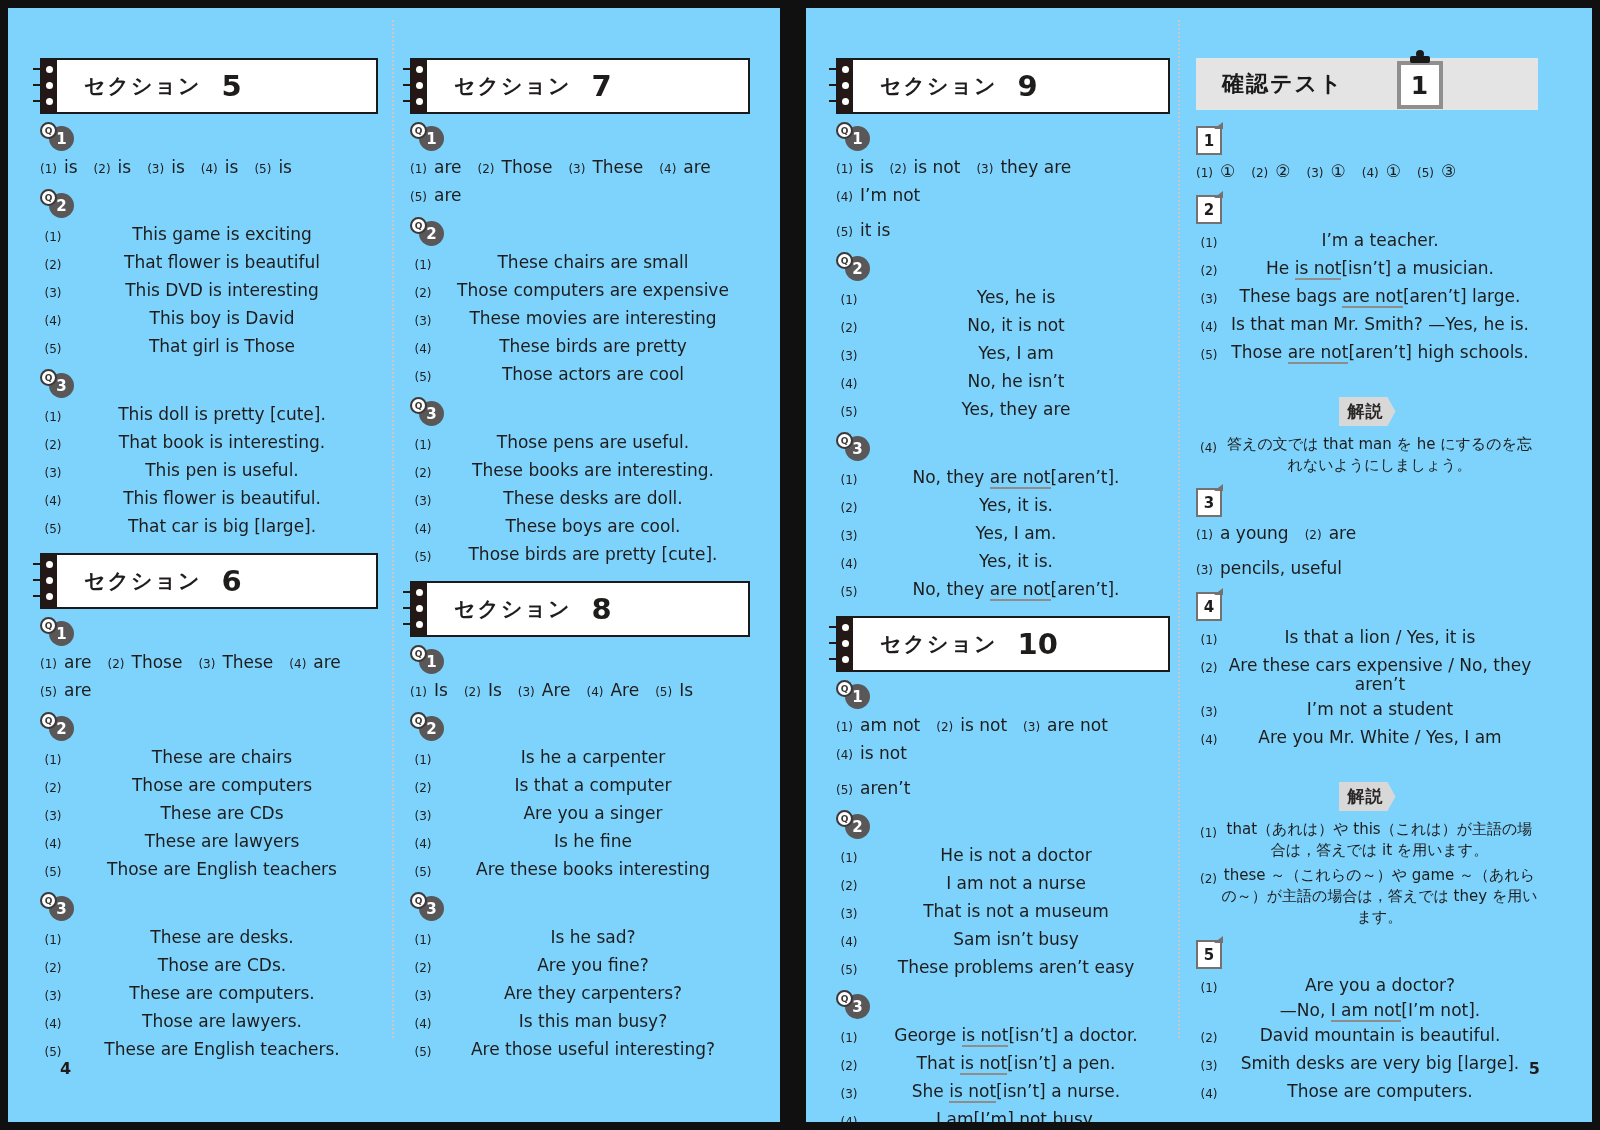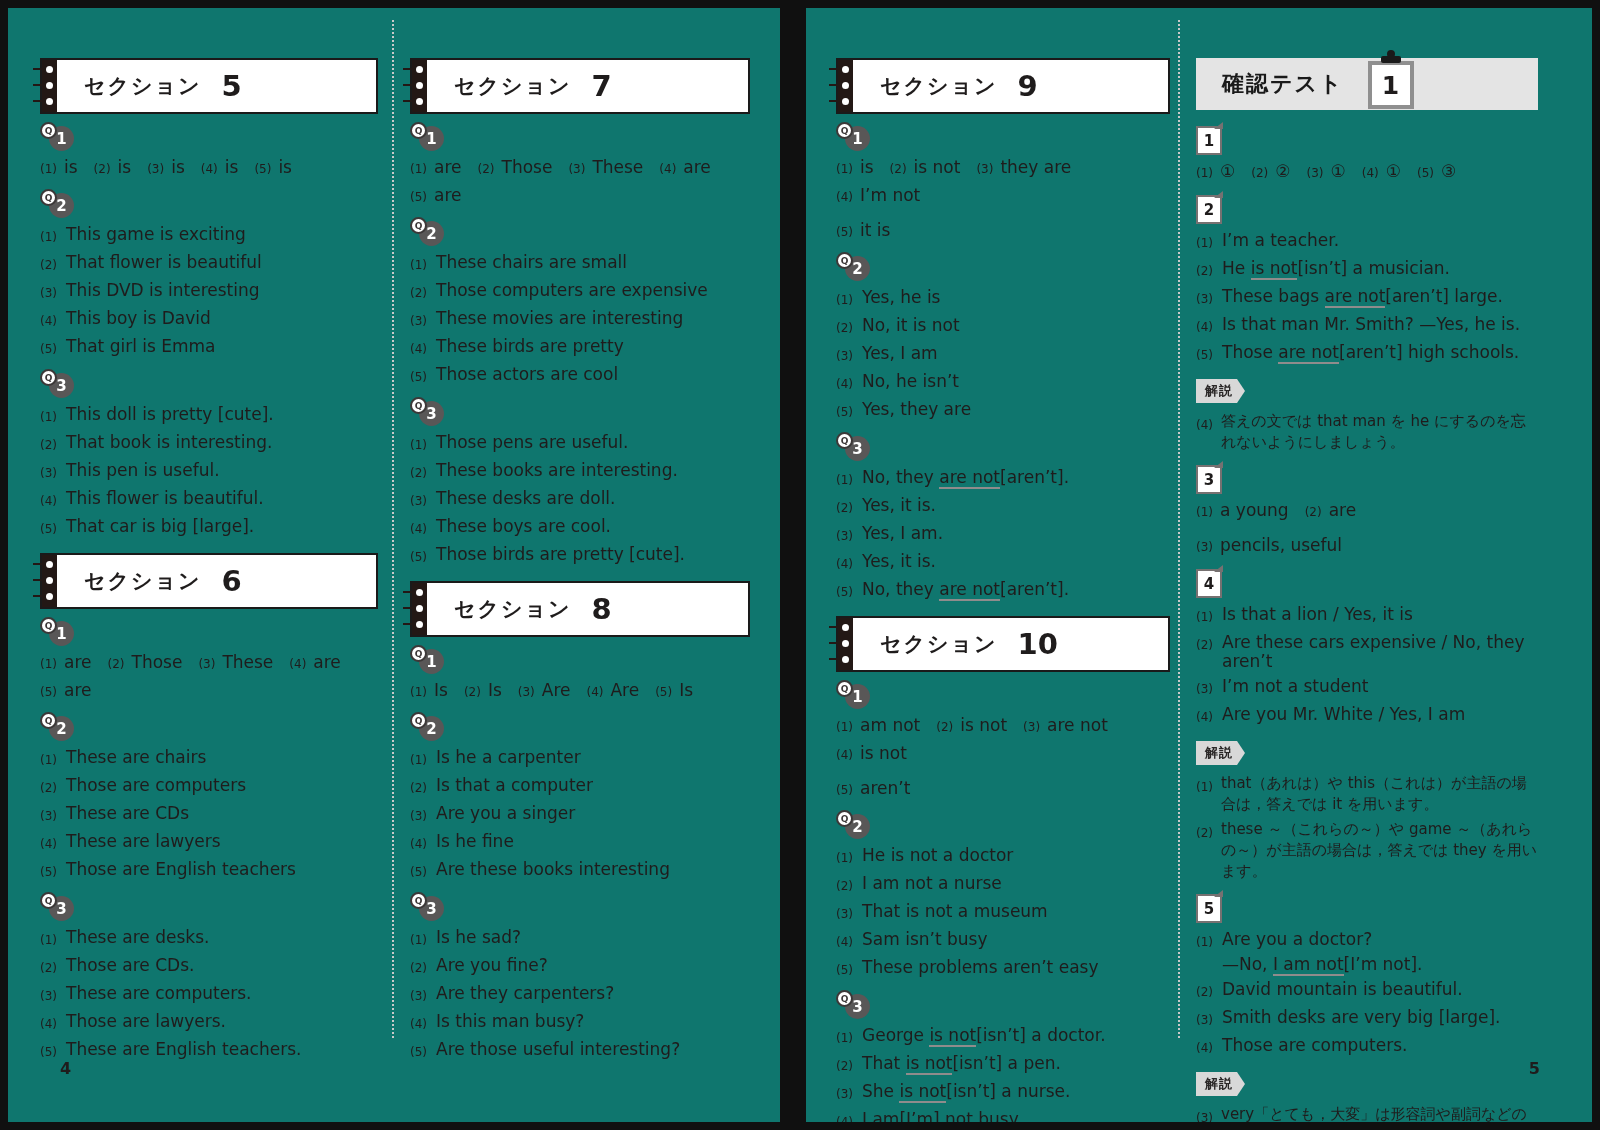--- a/index.html
+++ b/index.html
@@ -1,18 +1,18 @@
 <!DOCTYPE html>
 <html><head>
 <meta charset="utf-8">
 <style>
   html,body{margin:0;padding:0;background:#101010;}
   .frame{position:relative;width:1600px;height:1130px;background:#101010;
          font-family:"DejaVu Sans","Liberation Sans",sans-serif;color:#1f1c1c;}
-  .page{position:absolute;top:8px;height:1114px;background:#0f766e;overflow:hidden;}
+  .page{position:absolute;top:8px;height:1114px;background:#7dd3fc;overflow:hidden;text-align:center;}
   .page-left{left:8px;width:772px;}
   .page-right{left:806px;width:786px;}
   .col{position:absolute;top:50px;height:1014px;}
   .vsep{position:absolute;top:12px;height:1018px;width:0;border-left:2px dotted #c9c9c9;}
   .page-num{position:absolute;bottom:44px;font-size:16px;font-weight:bold;}
   .page-num.pn-left{left:52px;}
   .page-num.pn-right{right:52px;}
 
   
   .section-header{position:relative;border:2px solid #1a1a1a;height:52px;background:#fff;
@@ -37,38 +37,38 @@
   .row .text{flex:1;}
   .cont{margin-top:6px;margin-left:0;}
   .inline-row{display:flex;flex-wrap:wrap;column-gap:16px;row-gap:7px;font-size:17px;line-height:19px;margin-bottom:4px;}
   .inline-item{display:inline-flex;align-items:baseline;}
   .inline-item .label{font-size:12px;margin-right:7px;}
   .brk{flex-basis:100%;height:0;}
   .u{border-bottom:2px solid #8f8c8c;}
 
   
   .test-band{position:relative;height:52px;background:#e4e4e4;display:flex;align-items:center;
-             padding-left:26px;margin-bottom:16px;overflow:visible;}
+             padding-left:26px;margin-bottom:16px;overflow:visible;gap:29px;}
   .test-title{font-size:22px;font-weight:bold;letter-spacing:2px;color:#1a1a1a;}
   .clipboard{position:relative;margin-left:24px;margin-top:2px;width:38px;height:40px;border:4px solid #8f8f8f;
              background:#fff;display:flex;align-items:center;justify-content:center;font-size:25px;font-weight:bold;}
   .clip-knob{position:absolute;top:-15px;left:50%;transform:translateX(-50%);width:8px;height:8px;background:#1a1a1a;border-radius:50%;}
   .clip-bar{position:absolute;top:-9px;left:50%;transform:translateX(-50%);width:20px;height:7px;background:#1a1a1a;border-radius:2px;}
 
   
   .exercise{margin-bottom:12px;}
   .ex-num{position:relative;width:22px;height:25px;border:2px solid #767171;background:#fff;margin:2px 0 7px;
           display:flex;align-items:center;justify-content:center;font-size:15px;font-weight:bold;}
   .ex-num::after{content:'';position:absolute;top:-6px;right:-3px;border-style:solid;
                  border-width:0 0 7px 9px;border-color:transparent transparent #767171 transparent;}
 
   
   .kaisetsu{margin-bottom:12px;}
-  .kai-tag{display:inline-block;background:#d8d8d8;color:#2a2727;font-size:13px;font-weight:bold;
-           padding:3px 12px 3px 9px;margin:2px 0 8px;letter-spacing:1px;
+  .kai-tag{display:inline-block;background:#d8d8d8;color:#2a2727;font-size:17px;font-weight:bold;
+           padding:3px 12px 3px 9px;margin:20px 0 8px;letter-spacing:1px;
            clip-path:polygon(0 0,calc(100% - 8px) 0,100% 50%,calc(100% - 8px) 100%,0 100%);}
   .row.small{font-size:15px;line-height:21px;margin-bottom:4px;}
   .row.small .label{flex:0 0 25px;font-size:12px;padding-top:4px;}
 </style>
 </head>
 <body>
 
 <div class="frame">
   <div class="page page-left">
     <div class="col" style="left:32px;width:338px;">
@@ -128,21 +128,21 @@
           <div class="row">
             <span class="label">(3)</span>
             <div class="text">This DVD is interesting</div>
           </div>
           <div class="row">
             <span class="label">(4)</span>
             <div class="text">This boy is David</div>
           </div>
           <div class="row">
             <span class="label">(5)</span>
-            <div class="text">That girl is Emma</div>
+            <div class="text">That girl is Those</div>
           </div>
         </div>
         <div class="question">
           <div class="q-badge">
             <span class="q-q">Q</span>
             <span class="q-n">3</span>
           </div>
           <div class="row">
             <span class="label">(1)</span>
             <div class="text">This doll is pretty [cute].</div>

